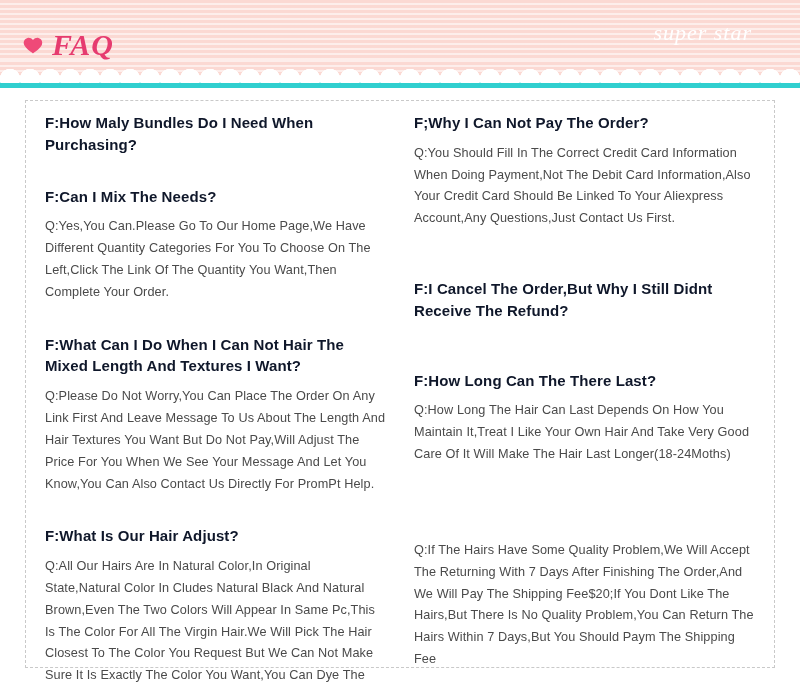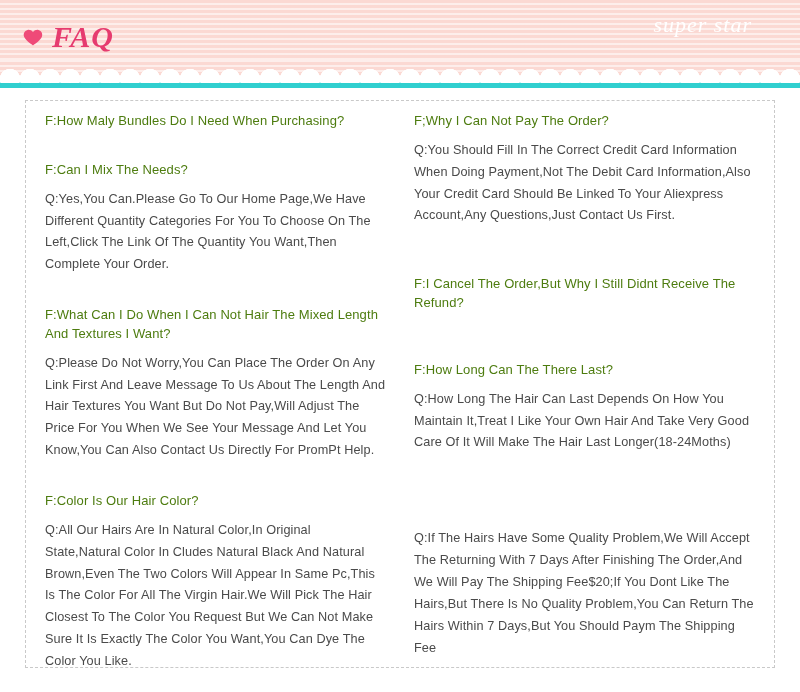--- a/index.html
+++ b/index.html
@@ -31,21 +31,21 @@
         rgba(255,255,255,0.55) 0px,
         rgba(255,255,255,0.55) 2px,
         rgba(251,217,211,0) 2px,
         rgba(251,217,211,0) 5px
       );
     overflow: hidden;
   }
   .header-left {
     position: absolute;
     left: 22px;
-    top: 20px;
+    top: 28px;
     display: flex;
     align-items: center;
     text-align: center;
   }
   .heart-icon {
     width: 22px;
     height: 22px;
     margin-right: 8px;
     display: inline-block;
   }
@@ -53,21 +53,21 @@
     font-family: "Liberation Serif", serif;
     font-size: 30px;
     font-weight: bold;
     font-style: italic;
     color: #e63b6f;
     letter-spacing: 1px;
   }
   .header-right {
     position: absolute;
     right: 48px;
-    top: 12px;
+    top: 20px;
     font-family: "Liberation Serif", serif;
     font-style: italic;
     font-size: 22px;
     color: #ffffff;
     letter-spacing: 1px;
   }
 
   
   .scallop-band {
     position: relative;
@@ -118,23 +118,23 @@
     display: flex;
     gap: 26px;
   }
   .col {
     width: 343px;
   }
   .qa {
     margin-bottom: 22px;
   }
   .qa-question {
-    color: #4d7c0f;
-    font-size: 13px;
-    font-weight: normal;
+    color: #0f172a;
+    font-size: 15px;
+    font-weight: bold;
     line-height: 1.45;
     margin: 0 0 9px 0;
     letter-spacing: 0.1px;
   }
   .qa-answer {
     color: #4a4a4a;
     font-size: 12.7px;
     line-height: 1.72;
     margin: 0;
     letter-spacing: 0.1px;
@@ -177,21 +177,21 @@
         <p class="qa-question">F:Can I Mix The Needs?</p>
         <p class="qa-answer">Q:Yes,You Can.Please Go To Our Home Page,We Have Different Quantity Categories For You To Choose On The Left,Click The Link Of The Quantity You Want,Then Complete Your Order.</p>
       </div>
       <div class="spacer-sm"></div>
       <div class="qa">
         <p class="qa-question">F:What Can I Do When I Can Not Hair The Mixed Length And Textures I Want?</p>
         <p class="qa-answer">Q:Please Do Not Worry,You Can Place The Order On Any Link First And Leave Message To Us About The Length And Hair Textures You Want But Do Not Pay,Will Adjust The Price For You When We See Your Message And Let You Know,You Can Also Contact Us Directly For PromPt Help.</p>
       </div>
       <div class="spacer-sm"></div>
       <div class="qa">
-        <p class="qa-question">F:Color Is Our Hair Color?</p>
+        <p class="qa-question">F:What Is Our Hair Adjust?</p>
         <p class="qa-answer">Q:All Our Hairs Are In Natural Color,In Original State,Natural Color In Cludes Natural Black And Natural Brown,Even The Two Colors Will Appear In Same Pc,This Is The Color For All The Virgin Hair.We Will Pick The Hair Closest To The Color You Request But We Can Not Make Sure It Is Exactly The Color You Want,You Can Dye The Color You Like.</p>
       </div>
     </div>
 
     <div class="col">
       <div class="qa">
         <p class="qa-question">F;Why I Can Not Pay The Order?</p>
         <p class="qa-answer">Q:You Should Fill In The Correct Credit Card Information When Doing Payment,Not The Debit Card Information,Also Your Credit Card Should Be Linked To Your Aliexpress Account,Any Questions,Just Contact Us First.</p>
       </div>
       <div class="spacer-lg"></div>

